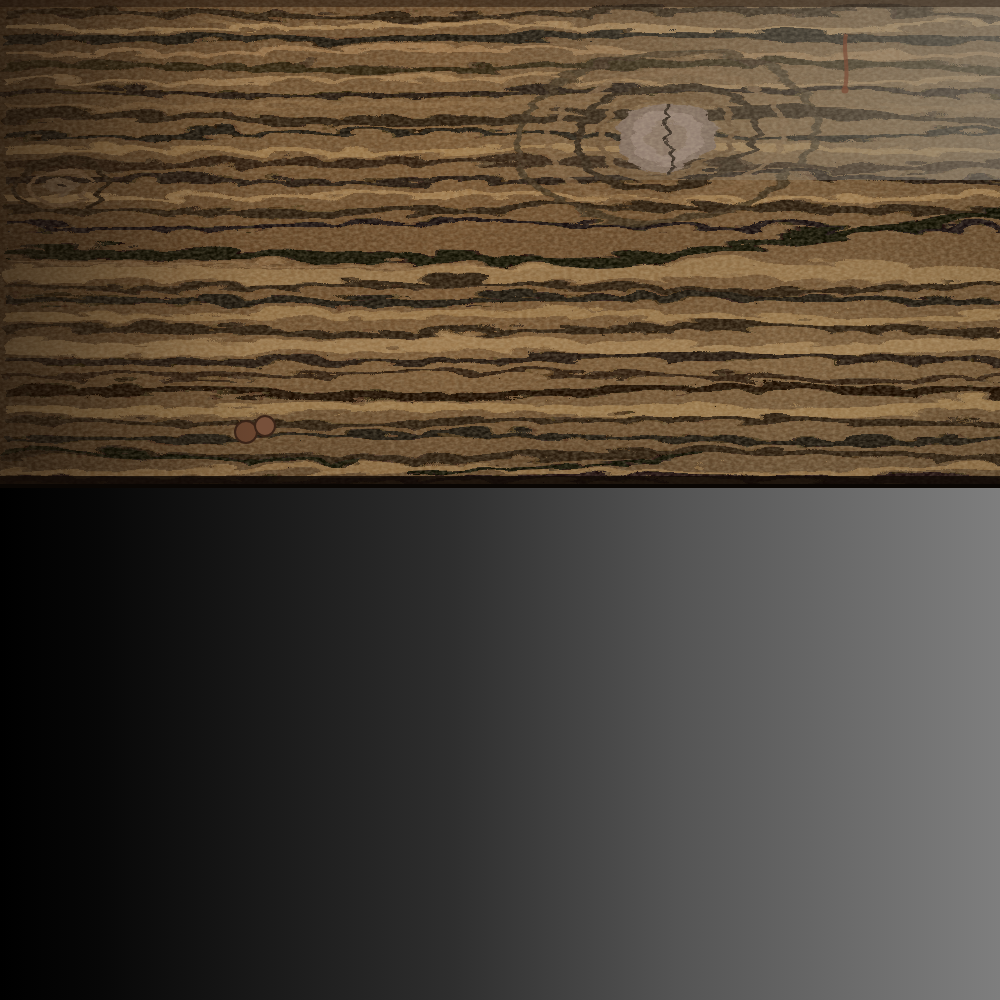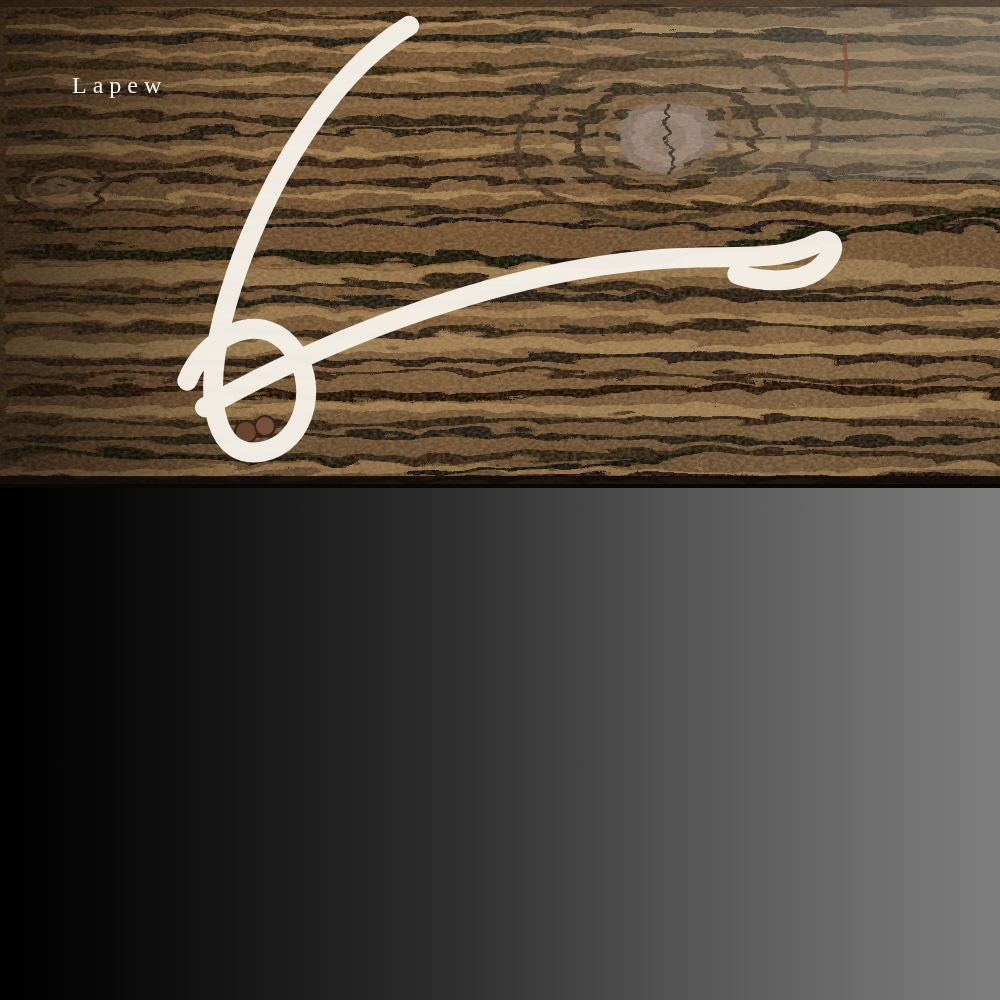--- a/index.html
+++ b/index.html
@@ -140,28 +140,19 @@
       <path d="M846,34 C842,52 850,66 845,88" fill="none" stroke="#6f2a10" stroke-width="4" opacity=".75"></path>
       <circle cx="845" cy="90" r="3.5" fill="#6f2a10" opacity=".8"></circle>
 
       <rect x="450" y="0" width="550" height="180" fill="url(#grayTR)"></rect>
       <rect x="0" y="0" width="260" height="488" fill="url(#darkL)"></rect>
       <rect x="0" y="0" width="1000" height="7" fill="#1c120a" opacity=".45"></rect>
       <rect x="0" y="476" width="1000" height="12" fill="#120b06" opacity=".85"></rect>
       <rect x="0" y="484" width="1000" height="4" fill="#0a0603"></rect>
     </svg>
 
-    <div class="logo">
-      <svg class="logo-mark" width="190" height="110" viewBox="0 0 190 110">
-        <g fill="none" stroke="#f7f3ea" stroke-width="4.5" stroke-linecap="round" opacity=".96">
-          <path d="M70,4 C50,16 34,46 28,70 C23,90 27,102 37,100 C47,98 50,84 43,76 C36,68 24,74 20,84"></path>
-          <path d="M24,90 C56,72 92,60 122,57 C140,55 152,58 162,53 C166,51 167,55 162,59 C158,62 150,62 144,60"></path>
-        </g>
-      </svg>
-      <span class="logo-word">Lapew</span>
-    </div>
   </div>
 
   <div class="content">
     <h1 class="title">RUSTIC TEAKWOOD</h1>
 
   </div>
 </div>
 
 </body></html>

